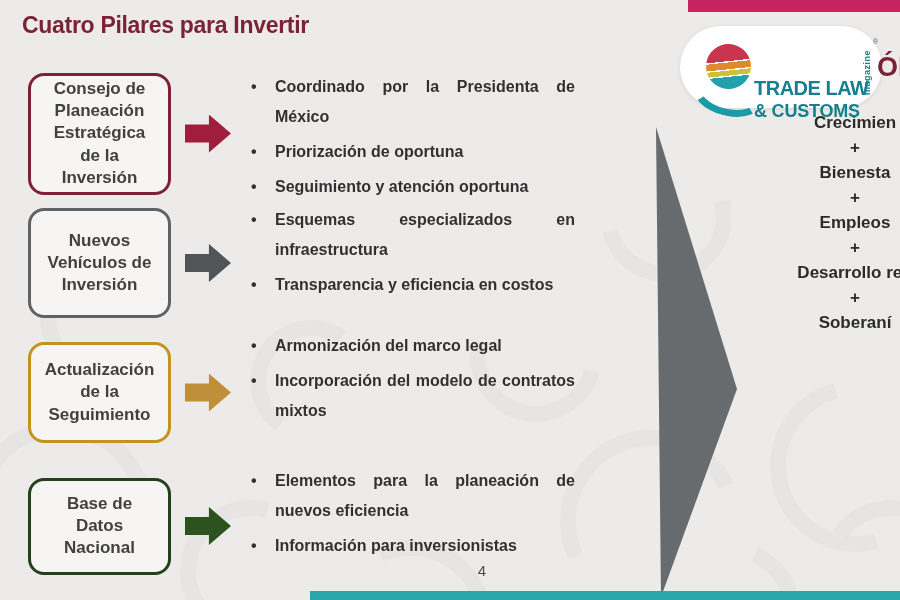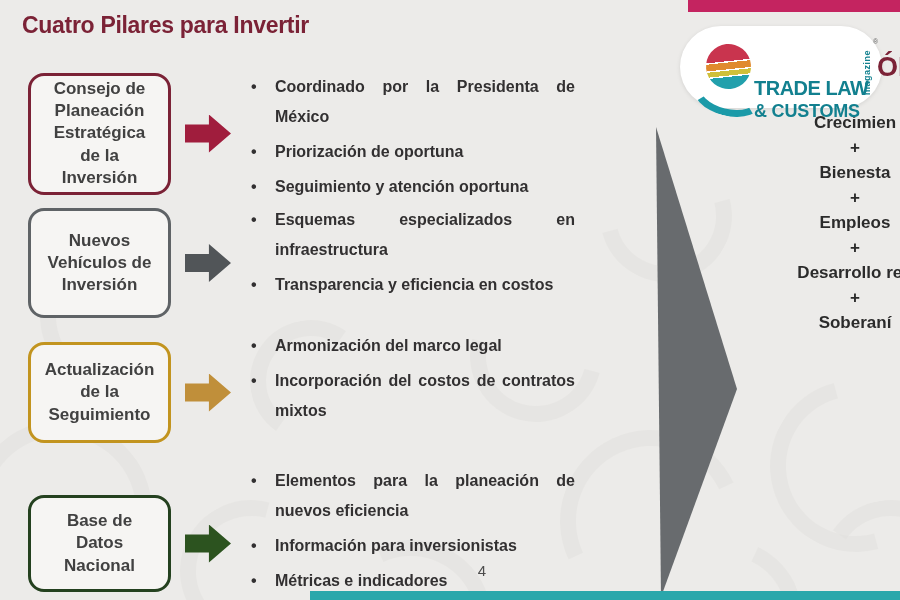--- a/index.html
+++ b/index.html
@@ -118,31 +118,30 @@
       <li>Esquemas especializados en infraestructura</li>
       <li>Transparencia y eficiencia en costos</li>
     </ul>
   </section>
 
   <section class="pillar p2">
     <div class="pbox" style="border-color: rgb(194, 148, 31);">Actualización de la Seguimiento</div>
     <div class="parrow" style="background: rgb(192, 143, 58);"></div>
     <ul class="bullets l2">
       <li>Armonización del marco legal</li>
-      <li>Incorporación del costos de contratos mixtos</li>
+      <li>Incorporación del modelo de contratos mixtos</li>
     </ul>
   </section>
 
   <section class="pillar p3">
     <div class="pbox" style="border-color: rgb(36, 65, 31);">Base de Datos Nacional</div>
     <div class="parrow" style="background: rgb(44, 83, 31);"></div>
     <ul class="bullets l3">
       <li>Elementos para la planeación de nuevos eficiencia</li>
       <li>Información para inversionistas</li>
-      <li>Métricas e indicadores</li>
     </ul>
   </section>
 
   <div class="outcomes">
     <div>Crecimien</div>
     <div>+</div>
     <div>Bienesta</div>
     <div>+</div>
     <div>Empleos</div>
     <div>+</div>

